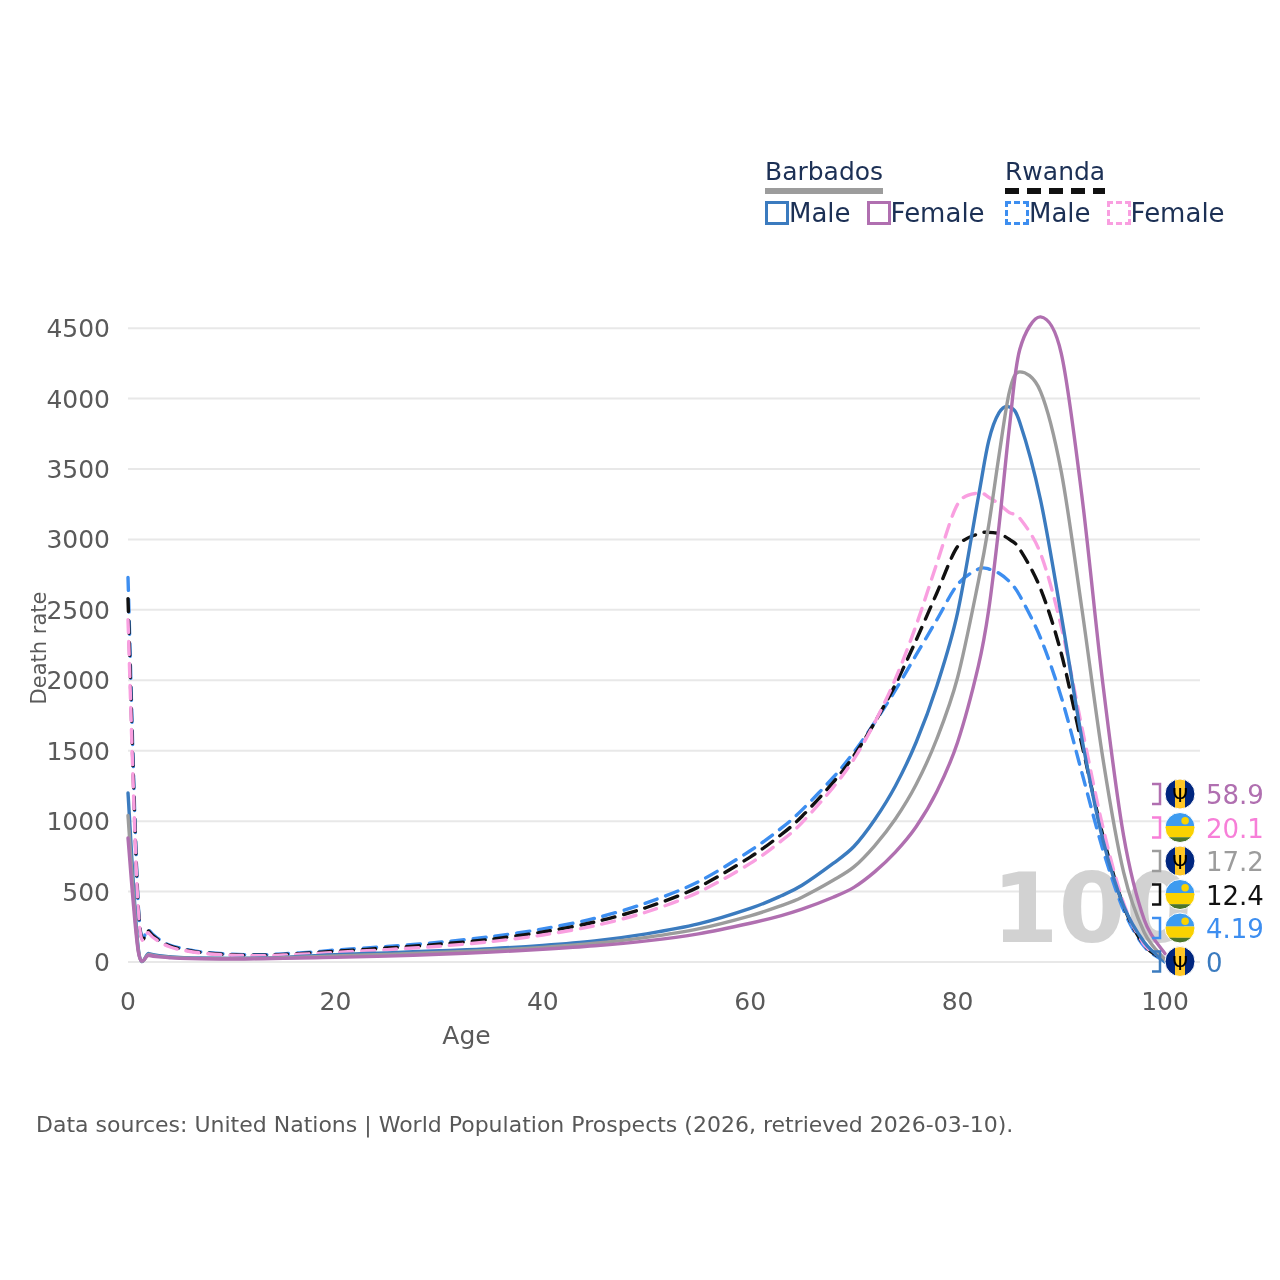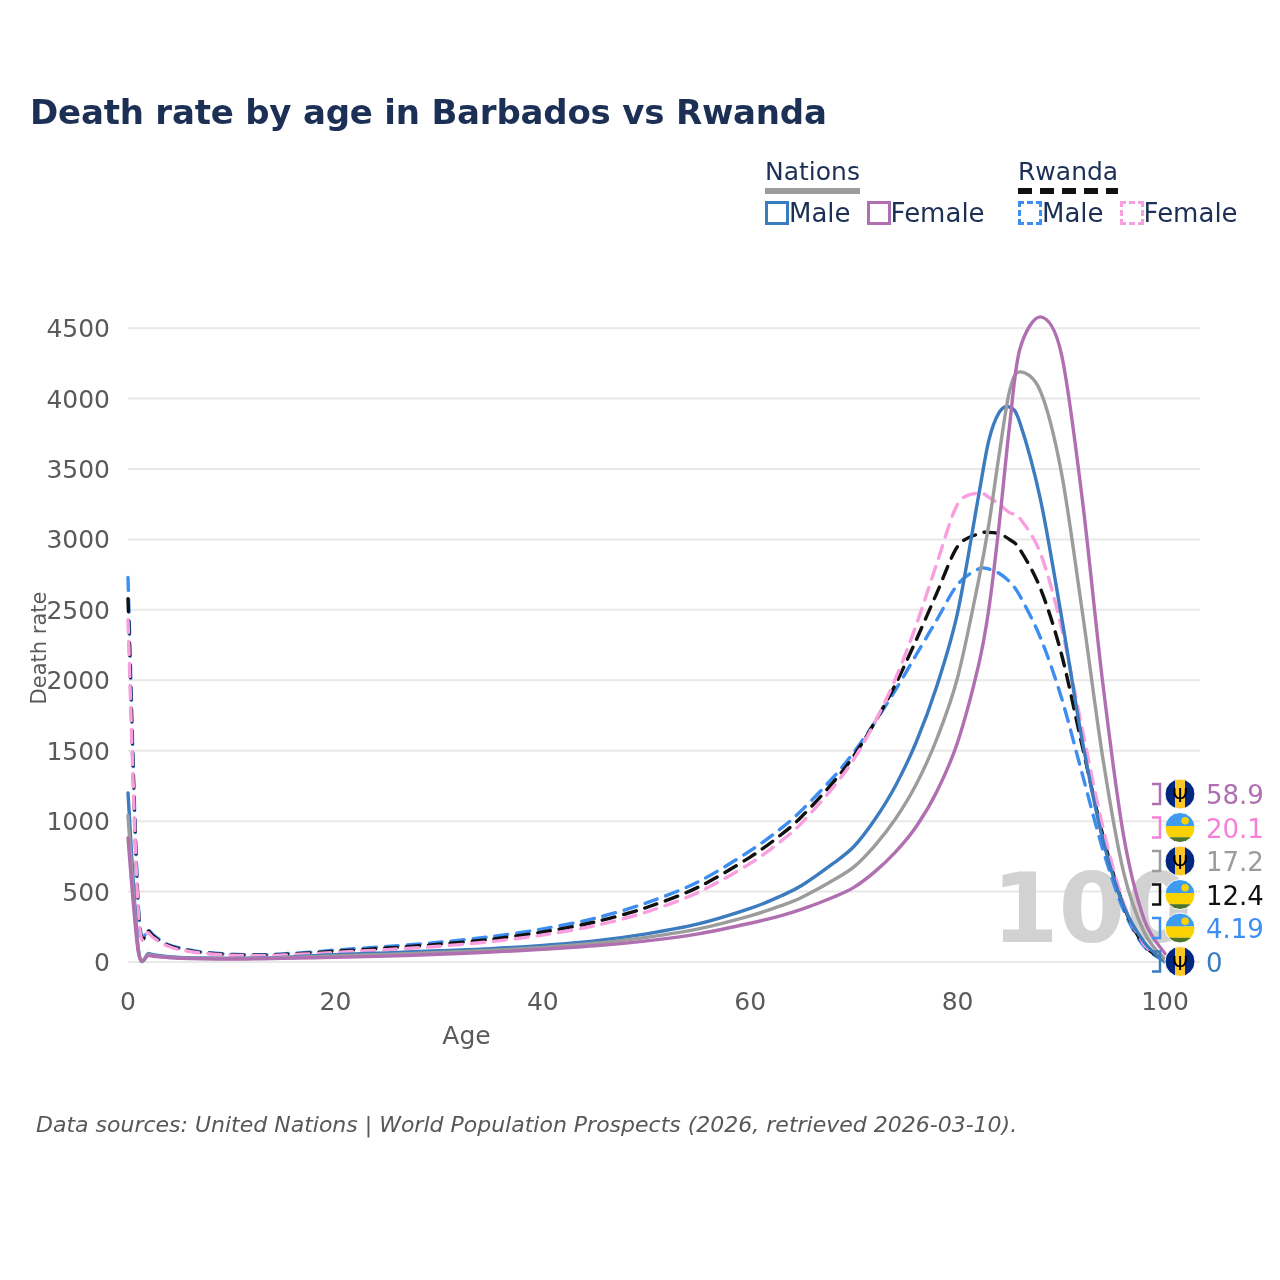--- a/index.html
+++ b/index.html
@@ -35,21 +35,21 @@
     left: 760px;
     top: 158px;
     width: 500px;
     height: 90px;
   }
   .legend-group {
     position: absolute;
     top: 0;
   }
   .legend-group.barbados { left: 5px; }
-  .legend-group.rwanda { left: 258px; }
+  .legend-group.rwanda { left: 245px; }
   .legend-head {
     font-size: 25px;
     color: #1c3055;
     line-height: 28px;
     white-space: nowrap;
   }
   .legend-rule {
     height: 6px;
     margin-top: 2px;
   }
@@ -115,32 +115,31 @@
 
   
   .footer {
     position: absolute;
     left: 36px;
     top: 1106px;
     font-size: 22px;
     color: #585858;
     line-height: 38px;
   }
-  .footer div { white-space: nowrap; font-style: italic; }
+  .footer div { white-space: nowrap; }
 </style>
 </head>
 <body>
 
 <div id="root">
 
-  <div class="chart-title">Death rate by age in Barbados vs Rwanda</div>
 
   <div class="legend">
     <div class="legend-group barbados">
-      <div class="legend-head">Nations</div>
+      <div class="legend-head">Barbados</div>
       <div class="legend-rule solid"></div>
       <div class="legend-items">
         <div class="legend-item">
           <span class="swatch solid" style="color:#3b7bbf"></span>
           <span class="legend-label">Male</span>
         </div>
         <div class="legend-item">
           <span class="swatch solid" style="color:#b06fb0"></span>
           <span class="legend-label">Female</span>
         </div>

